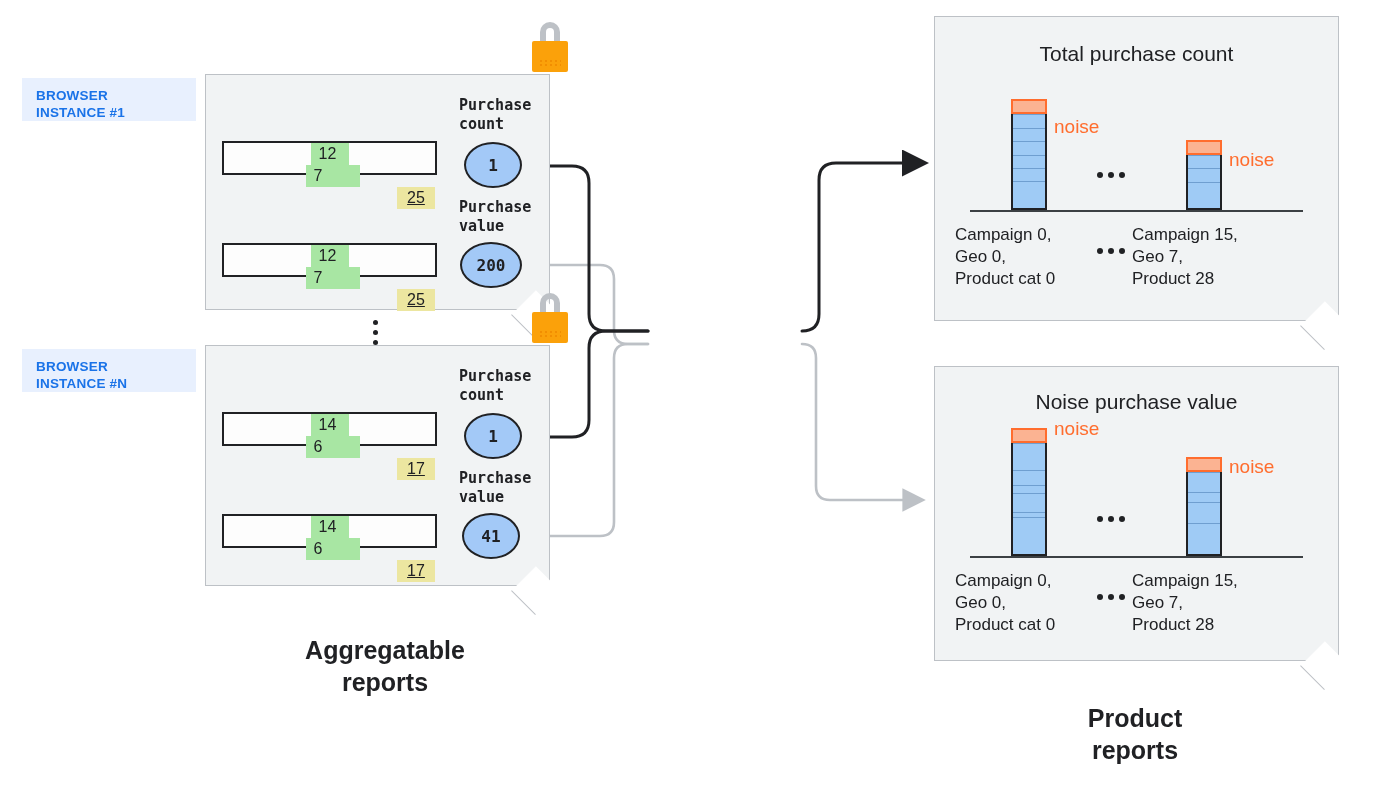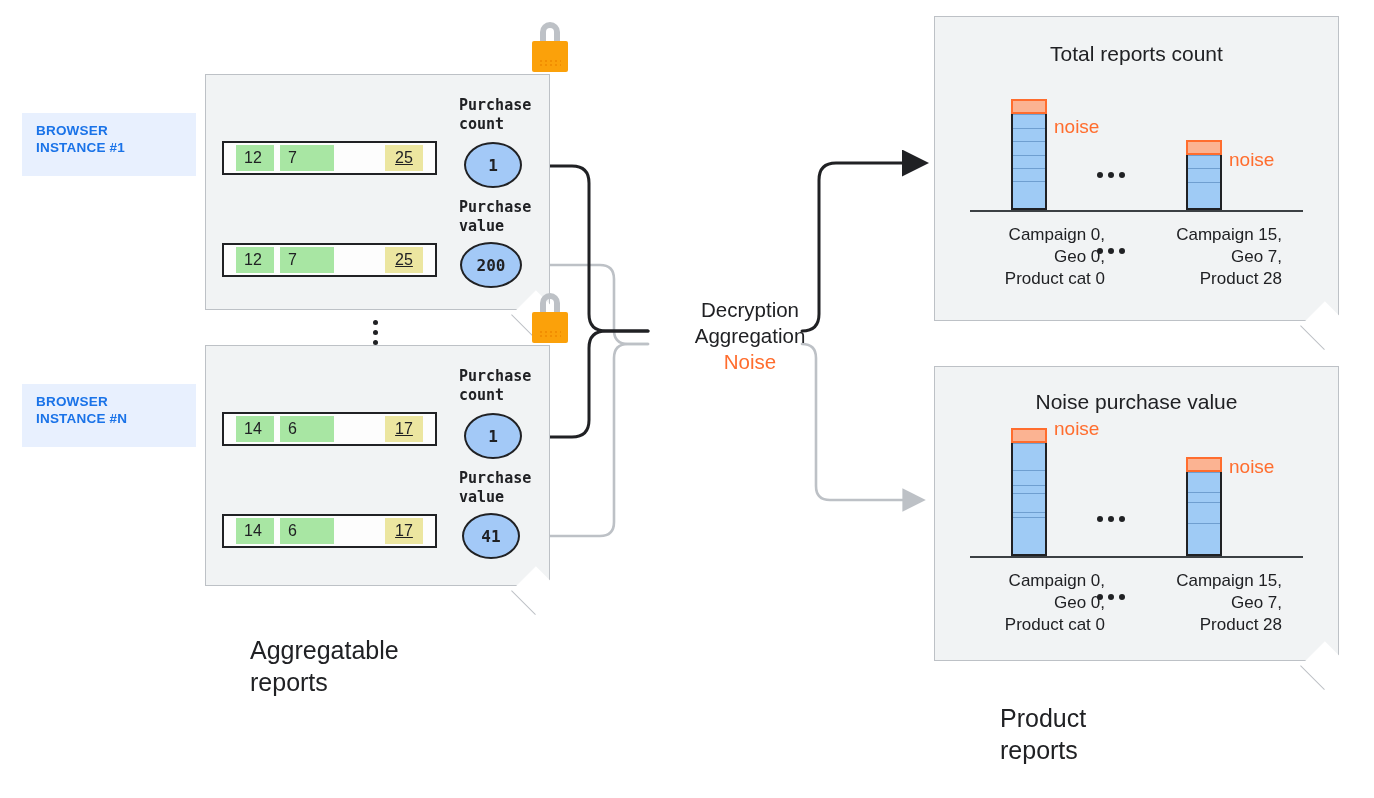--- a/index.html
+++ b/index.html
@@ -28,23 +28,22 @@
   }
   
   .browser-badge {
     position: absolute;
     background: #e8f0fe;
     color: #1a73e8;
     font-weight: bold;
     font-size: 13.5px;
     letter-spacing: .2px;
     line-height: 17px;
-    padding: 9px 12px 20px 14px;
+    padding: 9px 12px 0 14px;
     white-space: pre-line;
-    margin-top: 35px;
   }
   
   .agg-card {
     position: absolute;
     background: #f1f3f4;
     border: 1px solid #bdc1c6;
     box-sizing: border-box;
   }
   .agg-card .fold {
     position: absolute;
@@ -94,21 +93,22 @@
     opacity: .85;
   }
   
   .report-row {
     position: absolute;
     background: #fdfdfd;
     border: 2.5px solid #202124;
     box-sizing: border-box;
     display: flex;
     align-items: center;
-    padding: 0 12px;
+    padding: 0 0;
+    flex-direction: column;
   }
   .cell {
     font-size: 16px;
     line-height: 22px;
     height: 26px;
     display: flex;
     align-items: center;
     padding: 0 8px;
     box-sizing: border-box;
   }
@@ -227,21 +227,21 @@
   }
   .noise-label {
     position: absolute;
     color: #ff6d2e;
     font-size: 19px;
     line-height: 19px;
     white-space: nowrap;
   }
   .bar-caption {
     position: absolute;
-    text-align: right;
+    text-align: left;
     font-size: 17px;
     line-height: 22px;
     color: #202124;
     white-space: pre-line;
     width: 150px;
   }
   .h-ellipsis {
     position: absolute;
     display: flex;
     gap: 5px;
@@ -249,24 +249,26 @@
   }
   .h-ellipsis i {
     width: 6px; height: 6px;
     background: #202124;
     border-radius: 50%;
     display: block;
   }
   
   .caption {
     position: absolute;
+    text-align: center;
     font-size: 25px;
     line-height: 32px;
     color: #202124;
     white-space: pre-line;
+    font-weight: bold;
   }
 </style>
 </head>
 <body>
 
 <div id="stage">
 
   <svg id="wires" viewBox="0 0 1374 798">
     <defs>
       <marker id="arrowBlack" markerWidth="9" markerHeight="9" refX="1" refY="4.5" orient="auto">
@@ -359,30 +361,25 @@
 
   <div class="metric-label" style="left:459px; top:469px;">Purchase
 value</div>
   <div class="report-row" style="left:222px; top:514px; width:215px; height:34px;">
     <span class="cell green">14</span>
     <span class="cell green wide" style="margin-left:6px;">6</span>
     <span class="cell yellow">17</span>
   </div>
   <div class="bubble" style="left:462px; top:513px; width:58px; height:46px;">41</div>
 
-  <div class="process" style="left:650px; top:297px; width:200px;">
-    <div>Decryption</div>
-    <div>Aggregation</div>
-    <div class="noise-word">Noise</div>
-  </div>
 
   <div class="sum-card" style="left:934px; top:16px; width:405px; height:305px;">
     <div class="fold"></div>
   </div>
-  <div class="sum-title" style="left:934px; width:405px; top:42px;">Total reports count</div>
+  <div class="sum-title" style="left:934px; width:405px; top:42px;">Total purchase count</div>
 
   <div class="baseline" style="left:970px; top:210px; width:333px;"></div>
 
   <div class="bar" style="left:1011px; top:112px; height:98px;">
     <div class="seg" style="height:14.2%"></div>
     <div class="seg" style="height:14.2%"></div>
     <div class="seg" style="height:14.2%"></div>
     <div class="seg" style="height:14.2%"></div>
     <div class="seg" style="height:14.2%"></div>
     <div class="seg" style="height:14.5%"></div>

